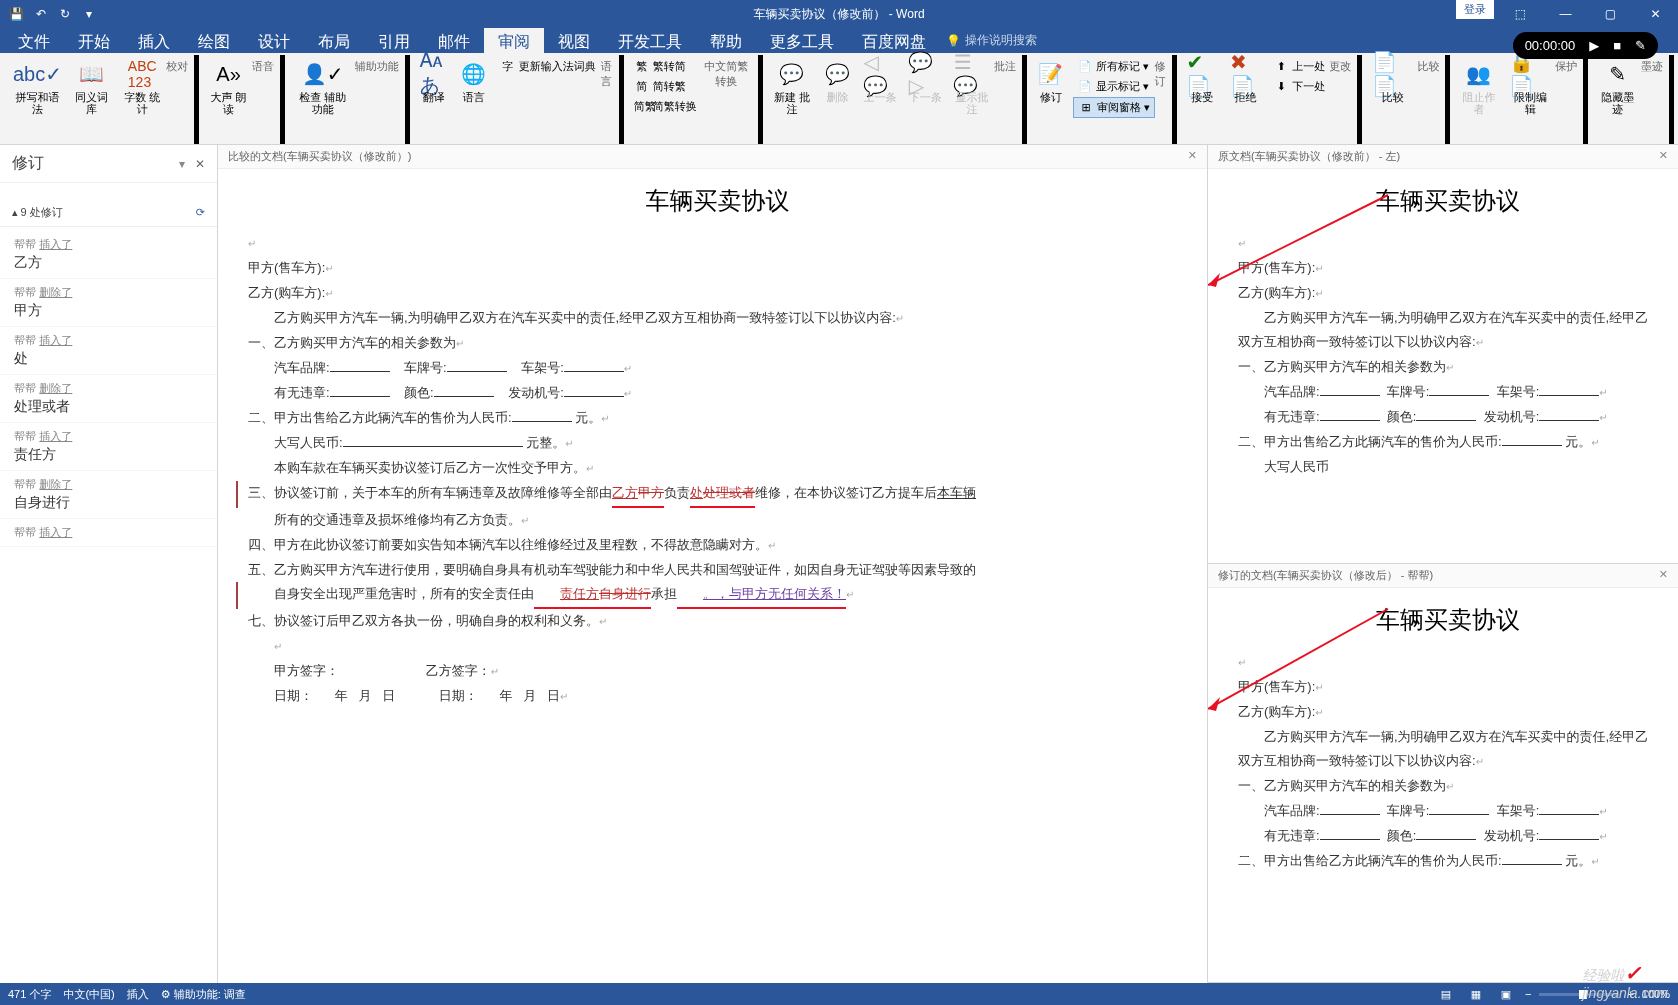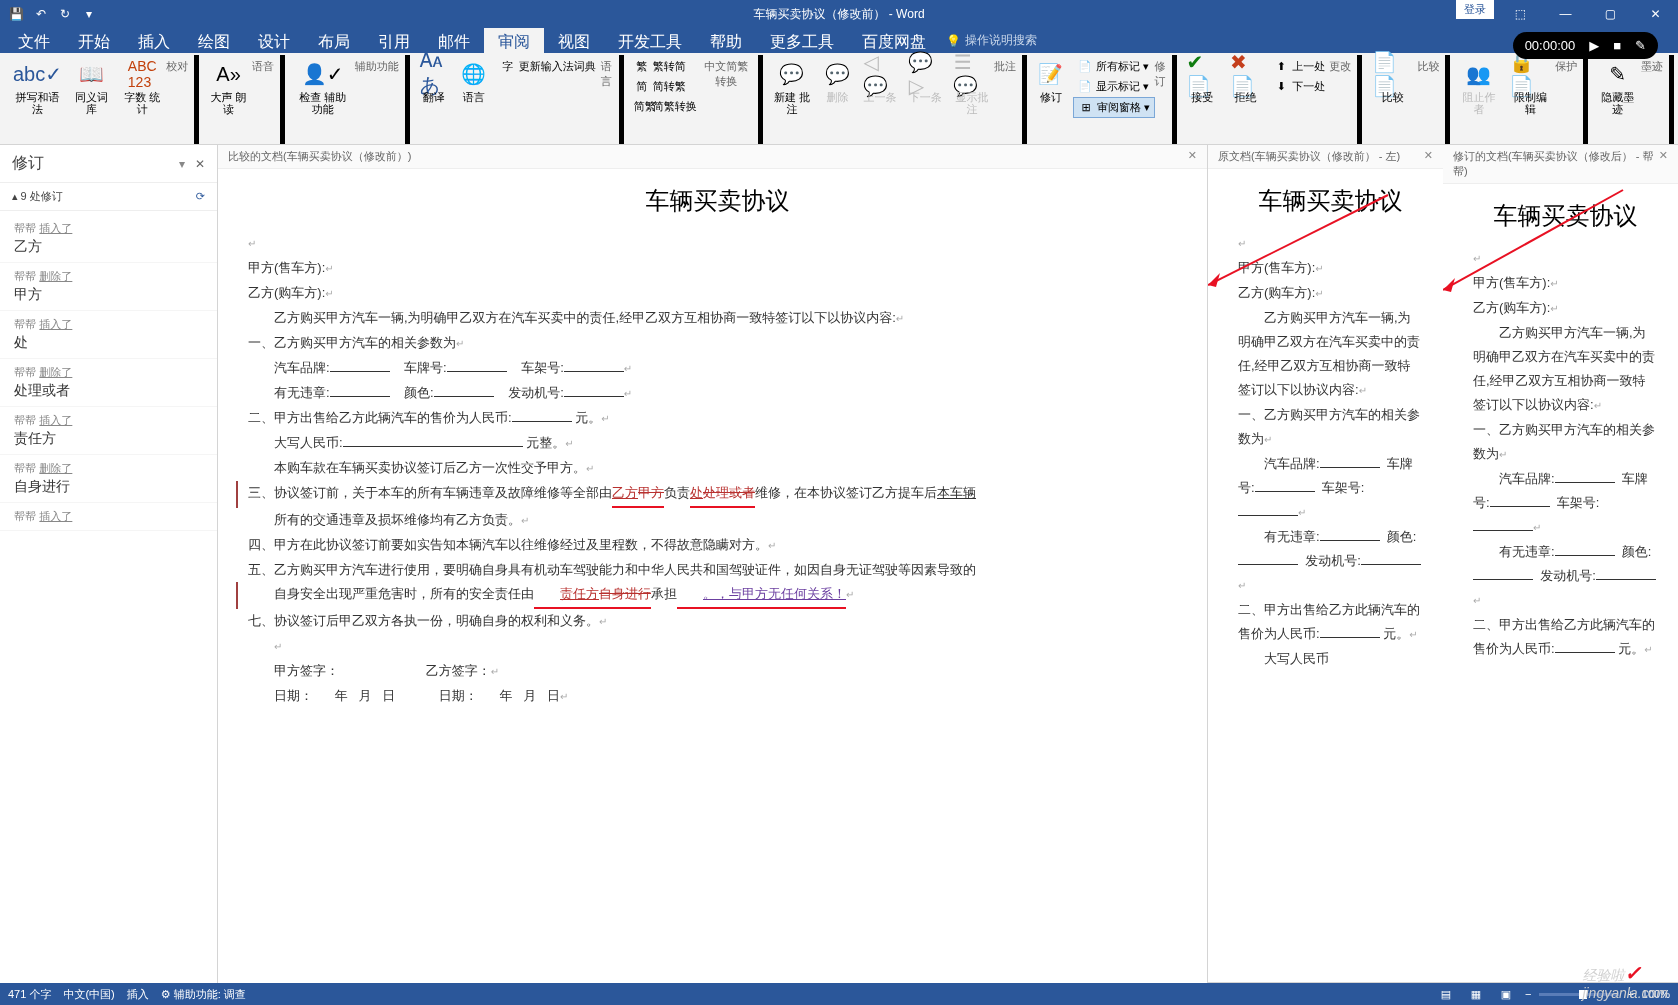--- a/index.html
+++ b/index.html
@@ -31,21 +31,21 @@
 .small-stack { display: flex; flex-direction: column; gap: 1px; }
 .small-btn { display: flex; align-items: center; gap: 3px; padding: 2px 4px; cursor: pointer; font-size: 11px; white-space: nowrap; }
 .small-btn .icon { width: 16px; text-align: center; }
 
 .main-area { display: flex; height: calc(100vh - 28px - 25px - 92px - 22px); }
 
 .revisions-pane { width: 218px; border-right: 1px solid #d4d4d4; display: flex; flex-direction: column; background: #fff; }
 .pane-header { padding: 8px 12px; display: flex; justify-content: space-between; align-items: center; border-bottom: 1px solid #eee; }
 .pane-title { font-size: 16px; color: #444; }
 .pane-close { cursor: pointer; color: #666; }
-.pane-sub { padding: 6px 12px; display: flex; justify-content: space-between; align-items: center; font-size: 11px; color: #444; border-bottom: 1px solid #eee; }
+.pane-sub { padding: 6px 12px; display: flex; justify-content: space-between; align-items: center; font-size: 11px; color: #444; border-bottom: 1px solid #eee; margin-top: 16px; }
 .refresh { color: #2b579a; cursor: pointer; }
 .rev-list { flex: 1; overflow-y: auto; padding: 4px 0; }
 .rev-item { padding: 6px 14px; border-bottom: 1px solid #f5f5f5; }
 .rev-author { font-size: 11px; color: #888; }
 .rev-action { font-size: 11px; color: #888; }
 .rev-content { font-size: 14px; color: #333; margin-top: 2px; }
 
 .compare-pane { flex: 1; border-right: 1px solid #d4d4d4; position: relative; display: flex; flex-direction: column; }
 .doc-header { padding: 4px 10px; font-size: 11px; color: #666; background: #fafafa; border-bottom: 1px solid #eee; display: flex; justify-content: space-between; }
 .doc-close { cursor: pointer; color: #888; }
@@ -55,21 +55,21 @@
 .para { text-indent: 0; margin: 0; }
 .indent { text-indent: 2em; }
 .change-bar { border-left: 2px solid #a04040; margin-left: -12px; padding-left: 10px; }
 .ins { color: #b8312f; text-decoration: underline; }
 .del { color: #b8312f; text-decoration: line-through; }
 .ins2 { color: #6b3fa0; text-decoration: underline; }
 .cr { color: #aaa; font-size: 10px; }
 .red-under { border-bottom: 2px solid #e81123; display: inline-block; padding-bottom: 1px; }
 .blank { display: inline-block; border-bottom: 1px solid #333; min-width: 60px; }
 
-.right-panes { width: 470px; display: flex; flex-direction: row; }
+.right-panes { width: 470px; display: flex; flex-direction: column; }
 .right-pane { flex: 1; display: flex; flex-direction: column; border-bottom: 1px solid #d4d4d4; position: relative; overflow: hidden; }
 .arrow-svg { position: absolute; pointer-events: none; }
 
 .status-bar { height: 22px; background: #2b579a; color: #fff; display: flex; align-items: center; padding: 0 8px; font-size: 11px; gap: 12px; }
 .status-right { margin-left: auto; display: flex; align-items: center; gap: 8px; }
 .view-btn { width: 22px; text-align: center; cursor: pointer; }
 .zoom-slider { width: 80px; height: 3px; background: #5a7db8; position: relative; }
 .zoom-thumb { position: absolute; top: -3px; left: 50%; width: 8px; height: 9px; background: #fff; }
 
 .watermark { position: absolute; bottom: 4px; right: 10px; color: #d0d0d0; font-size: 14px; font-style: italic; z-index: 50; }

